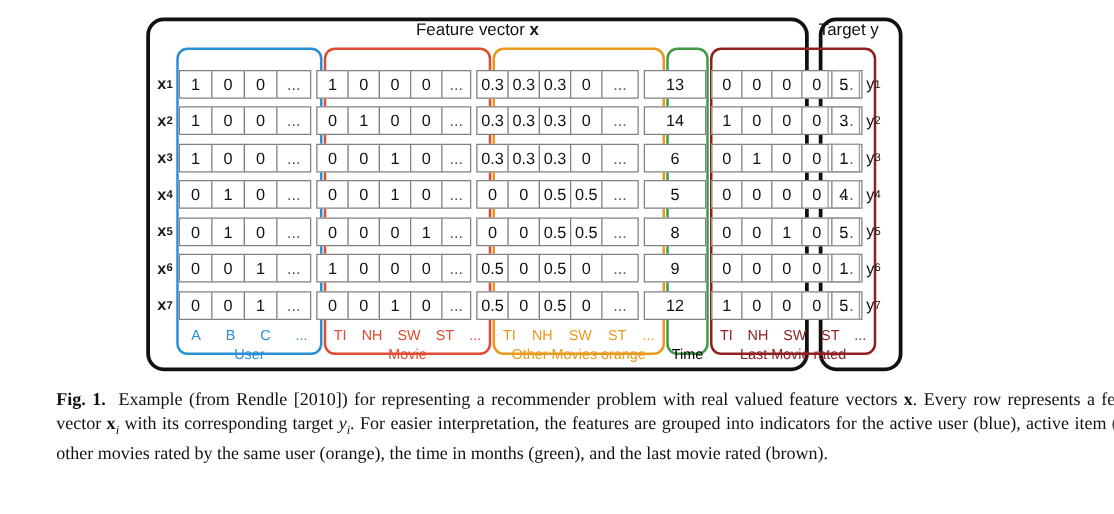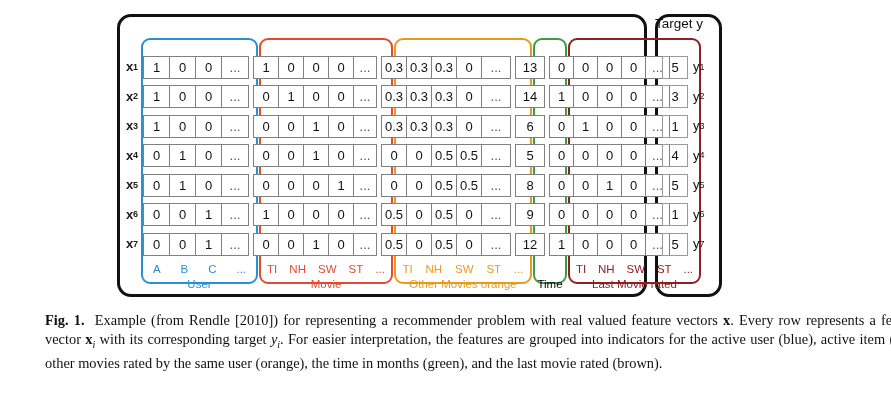--- a/index.html
+++ b/index.html
@@ -56,21 +56,21 @@
     font-size:13px;color:#111;background:#fff;height:23px;
     margin-right:-1px;
   }
   .cell.dots{color:#555;font-size:13px;}
   .gap{width:5px;height:23px;}
 
   
   .w-u{width:27px;}  .w-ud{width:28px;}
   .w-m{width:26px;}  .w-md{width:24px;}
   .w-o{width:26px;}  .w-od{width:30px;}
-  .w-t{width:30px;}
+  .w-t{width:50px;}
   .w-l{width:25px;}  .w-ld{width:25px;}
 
   
   .targets{position:absolute;left:662px;top:52px;}
   .trow{height:29.5px;position:relative;}
   .tcell{
     position:absolute;left:0;top:3.5px;width:26px;height:23px;
     border:1px solid #9a9a9a;box-sizing:border-box;
     display:flex;align-items:center;justify-content:center;
     font-size:13px;color:#111;
@@ -110,20 +110,23 @@
 </style>
 </head>
 <body>
 
 <div class="page">
   <div class="figure">
 
     <div class="outer-feature"></div>
     <div class="outer-target"></div>
 
+    <div class="feature-title">
+      <span>Feature vector </span><b>x</b>
+    </div>
     <div class="target-title">Target y</div>
 
     <div class="grp blue" id="grp-user" style="left:141px;width:117px;"></div>
     <div class="grp red" id="grp-movie" style="left:259px;width:134px;"></div>
     <div class="grp orange" id="grp-other" style="left:394px;width:138px;"></div>
     <div class="grp green" id="grp-time" style="left:533px;width:34px;"></div>
     <div class="grp brown" id="grp-last" style="left:568px;width:133px;"></div>
 
     <div class="rows" id="rows">
         <div class="row">

